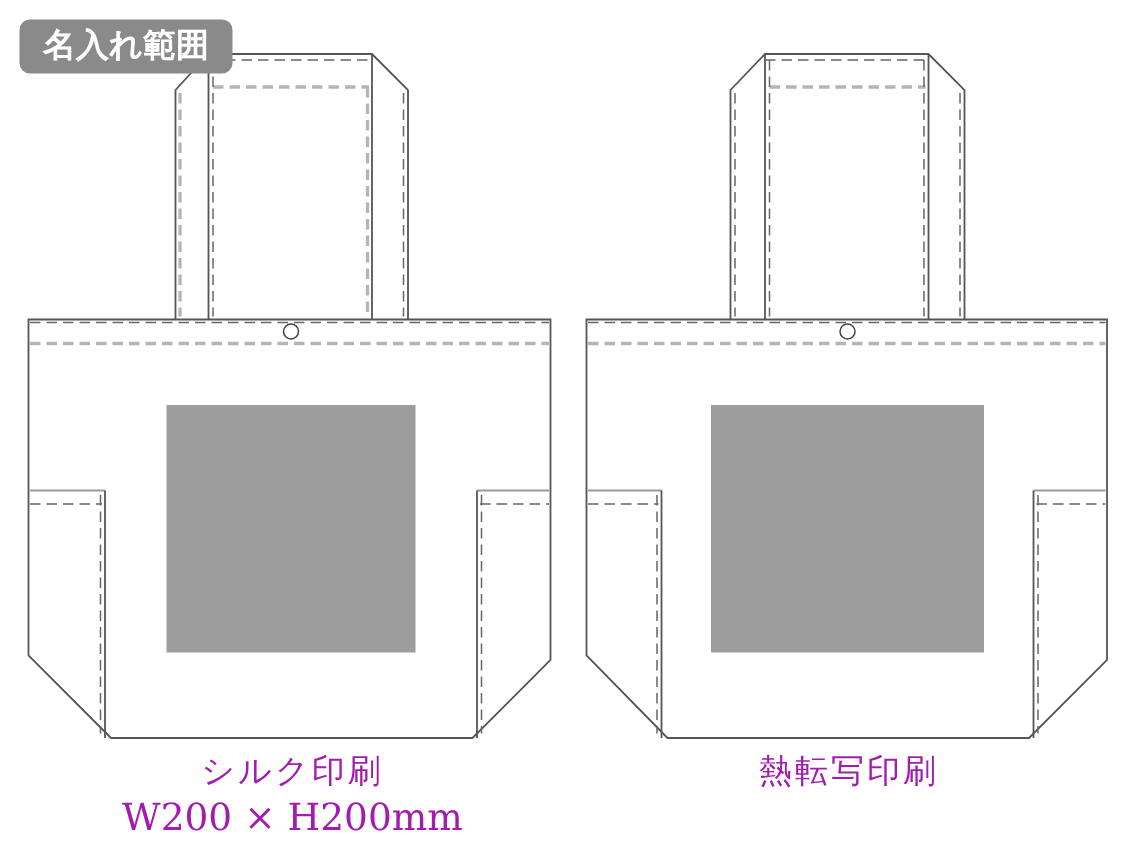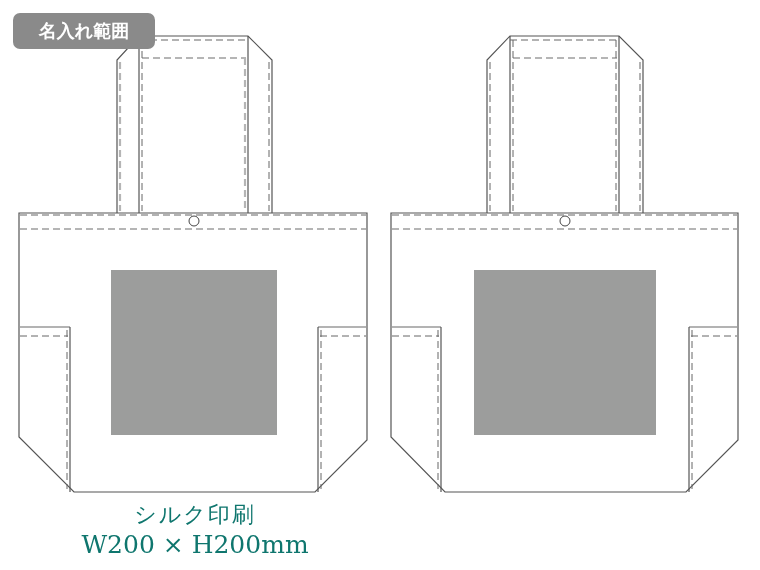--- a/index.html
+++ b/index.html
@@ -25,35 +25,35 @@
       position: absolute;
       left: 13px;
       top: 13px;
       height: 36px;
       padding: 0 10px;
       background: #8a8a8a;
       border-radius: 7px;
       color: #ffffff;
       font-family: "DejaVu Sans", sans-serif;
       font-weight: bold;
-      font-size: 18px;
+      font-size: 22px;
       line-height: 36px;
       letter-spacing: 0px;
       box-sizing: border-box;
       width: 142px;
       text-align: center;
       white-space: nowrap;
     }
     .caption {
       position: absolute;
       top: 500px;
       width: 240px;
       text-align: center;
       font-family: "DejaVu Serif", serif;
-      color: #0f766e;
+      color: #a21caf;
     }
     .caption .method {
       display: block;
       font-size: 22px;
       line-height: 30px;
       letter-spacing: 2px;
     }
     .caption .size {
       display: block;
       font-size: 25px;
@@ -152,15 +152,16 @@
     </g>
   </svg>
 
   <div class="badge">名入れ範囲</div>
 
   <div class="caption left">
     <span class="method">シルク印刷</span>
     <span class="size">W200 × H200mm</span>
   </div>
   <div class="caption right">
+    <span class="method">熱転写印刷</span>
   </div>
 
 </div>
 
 </body></html>

